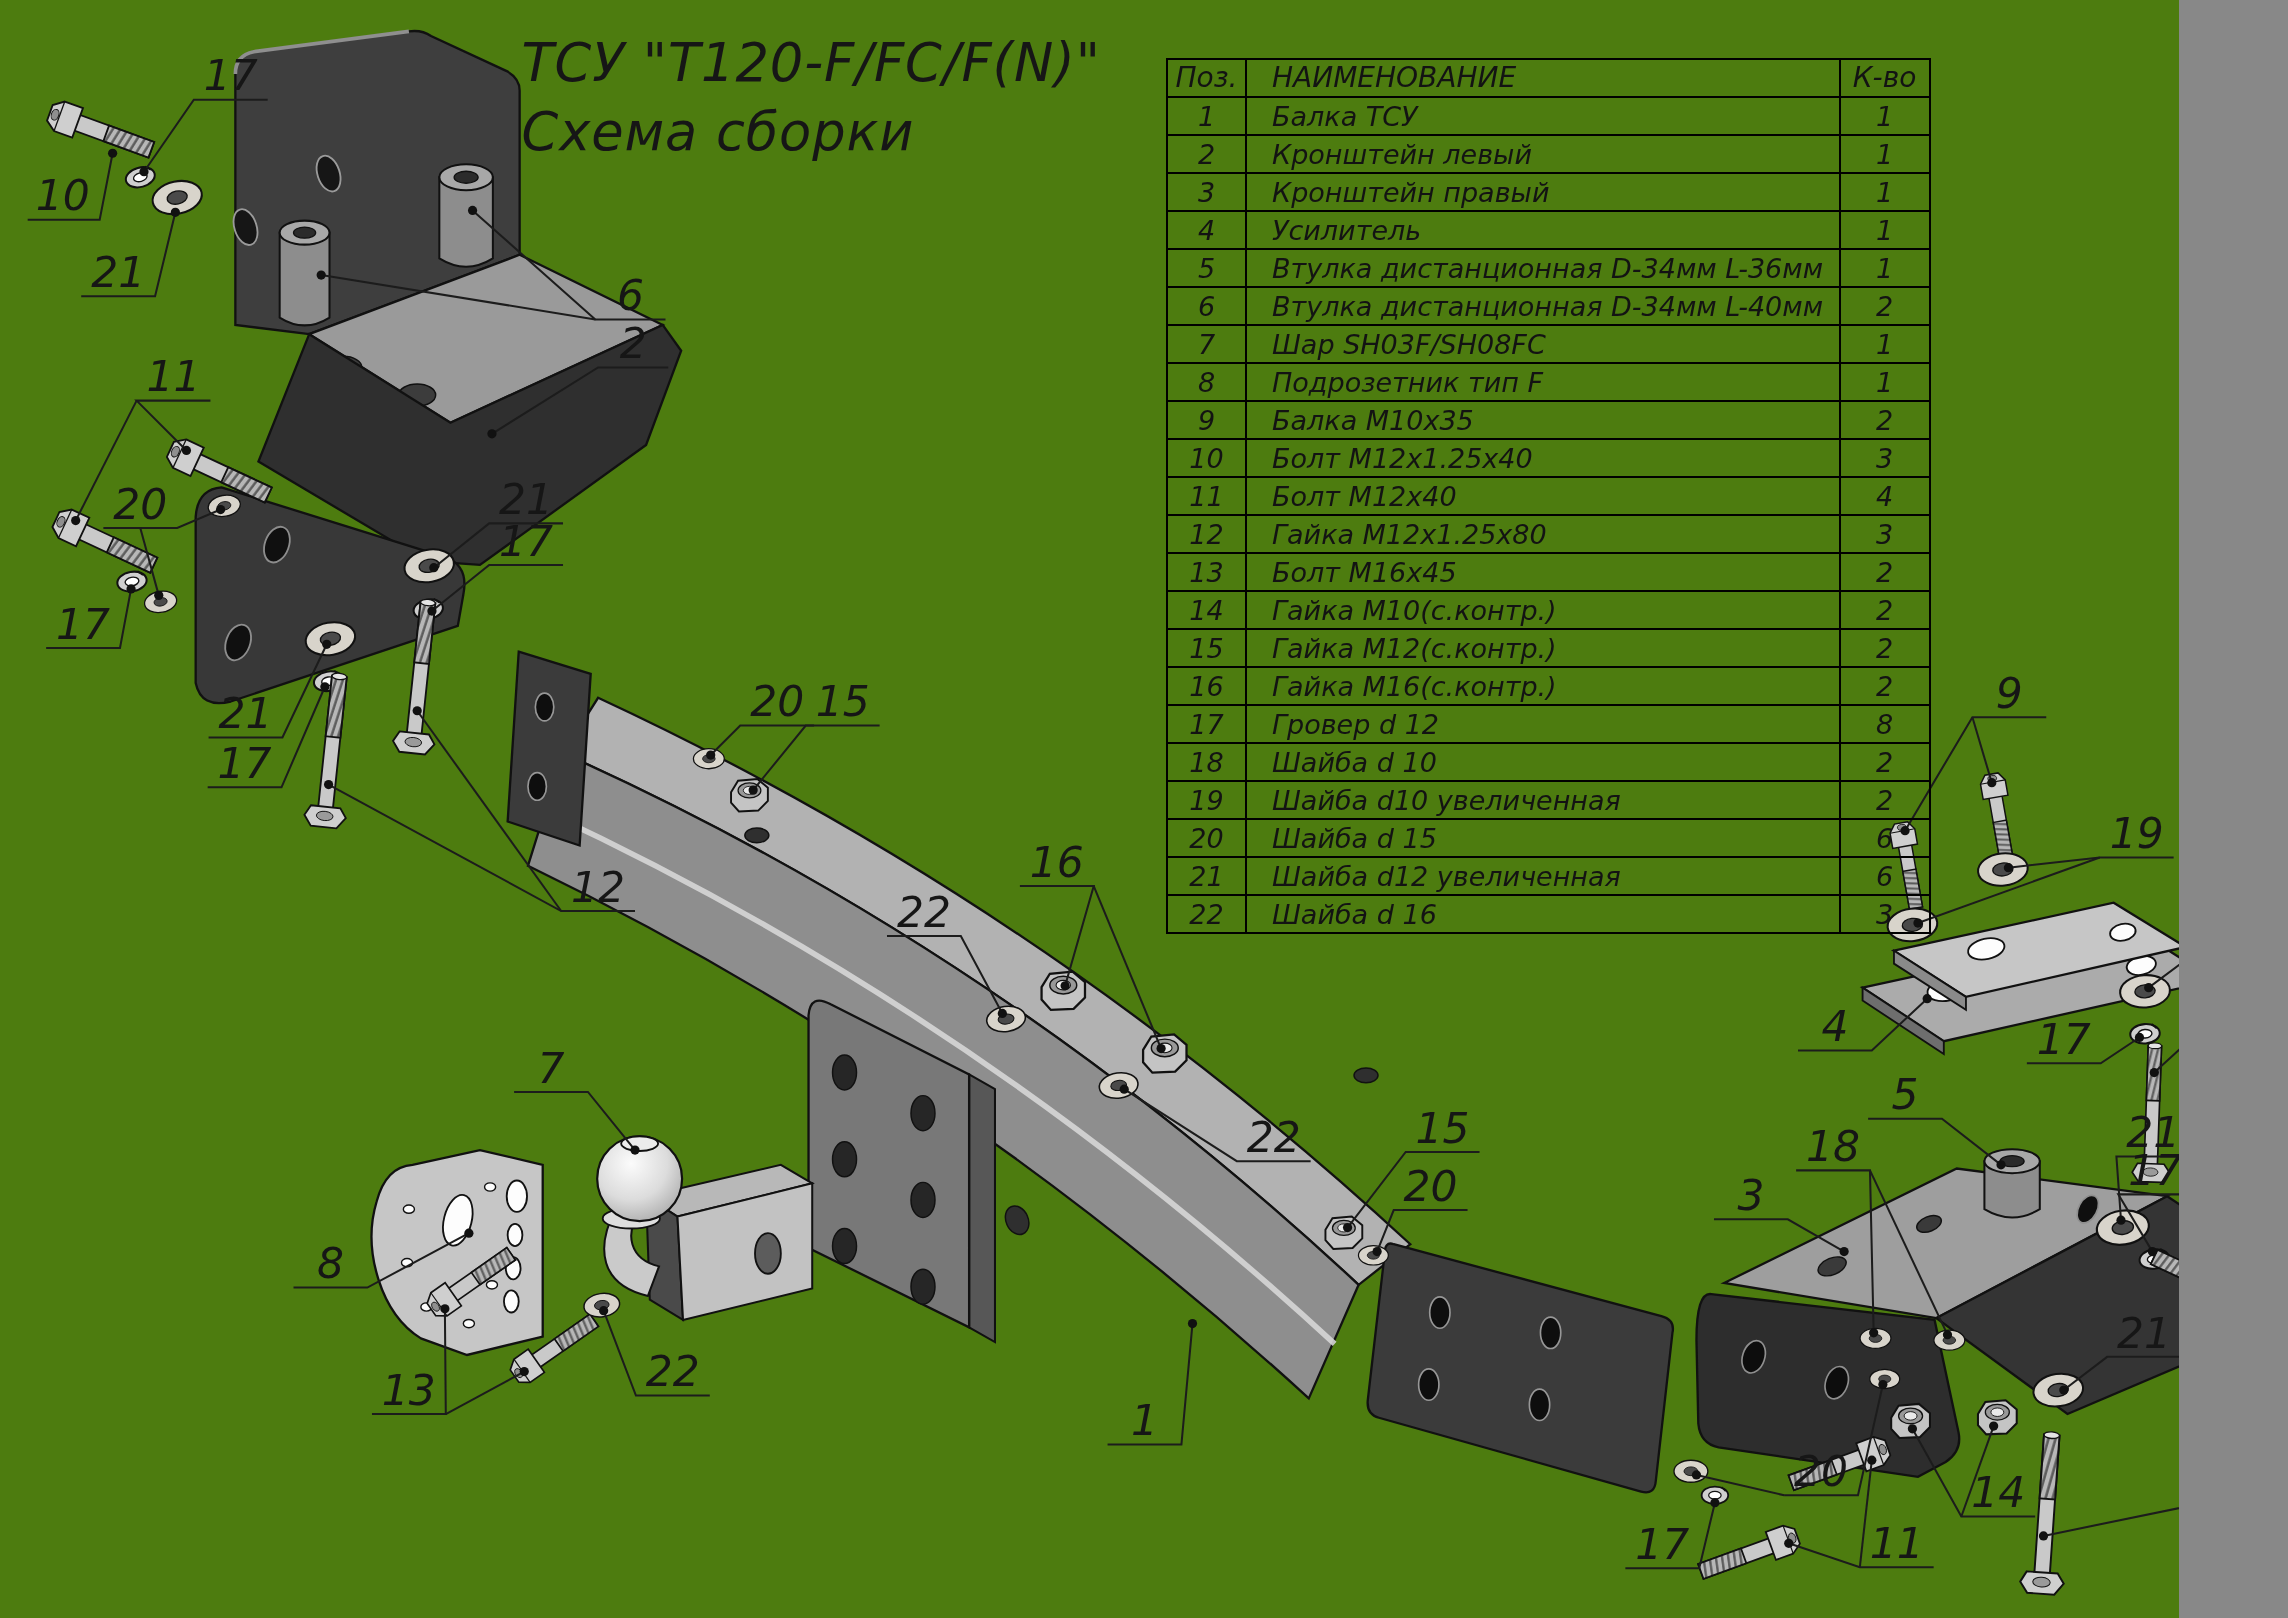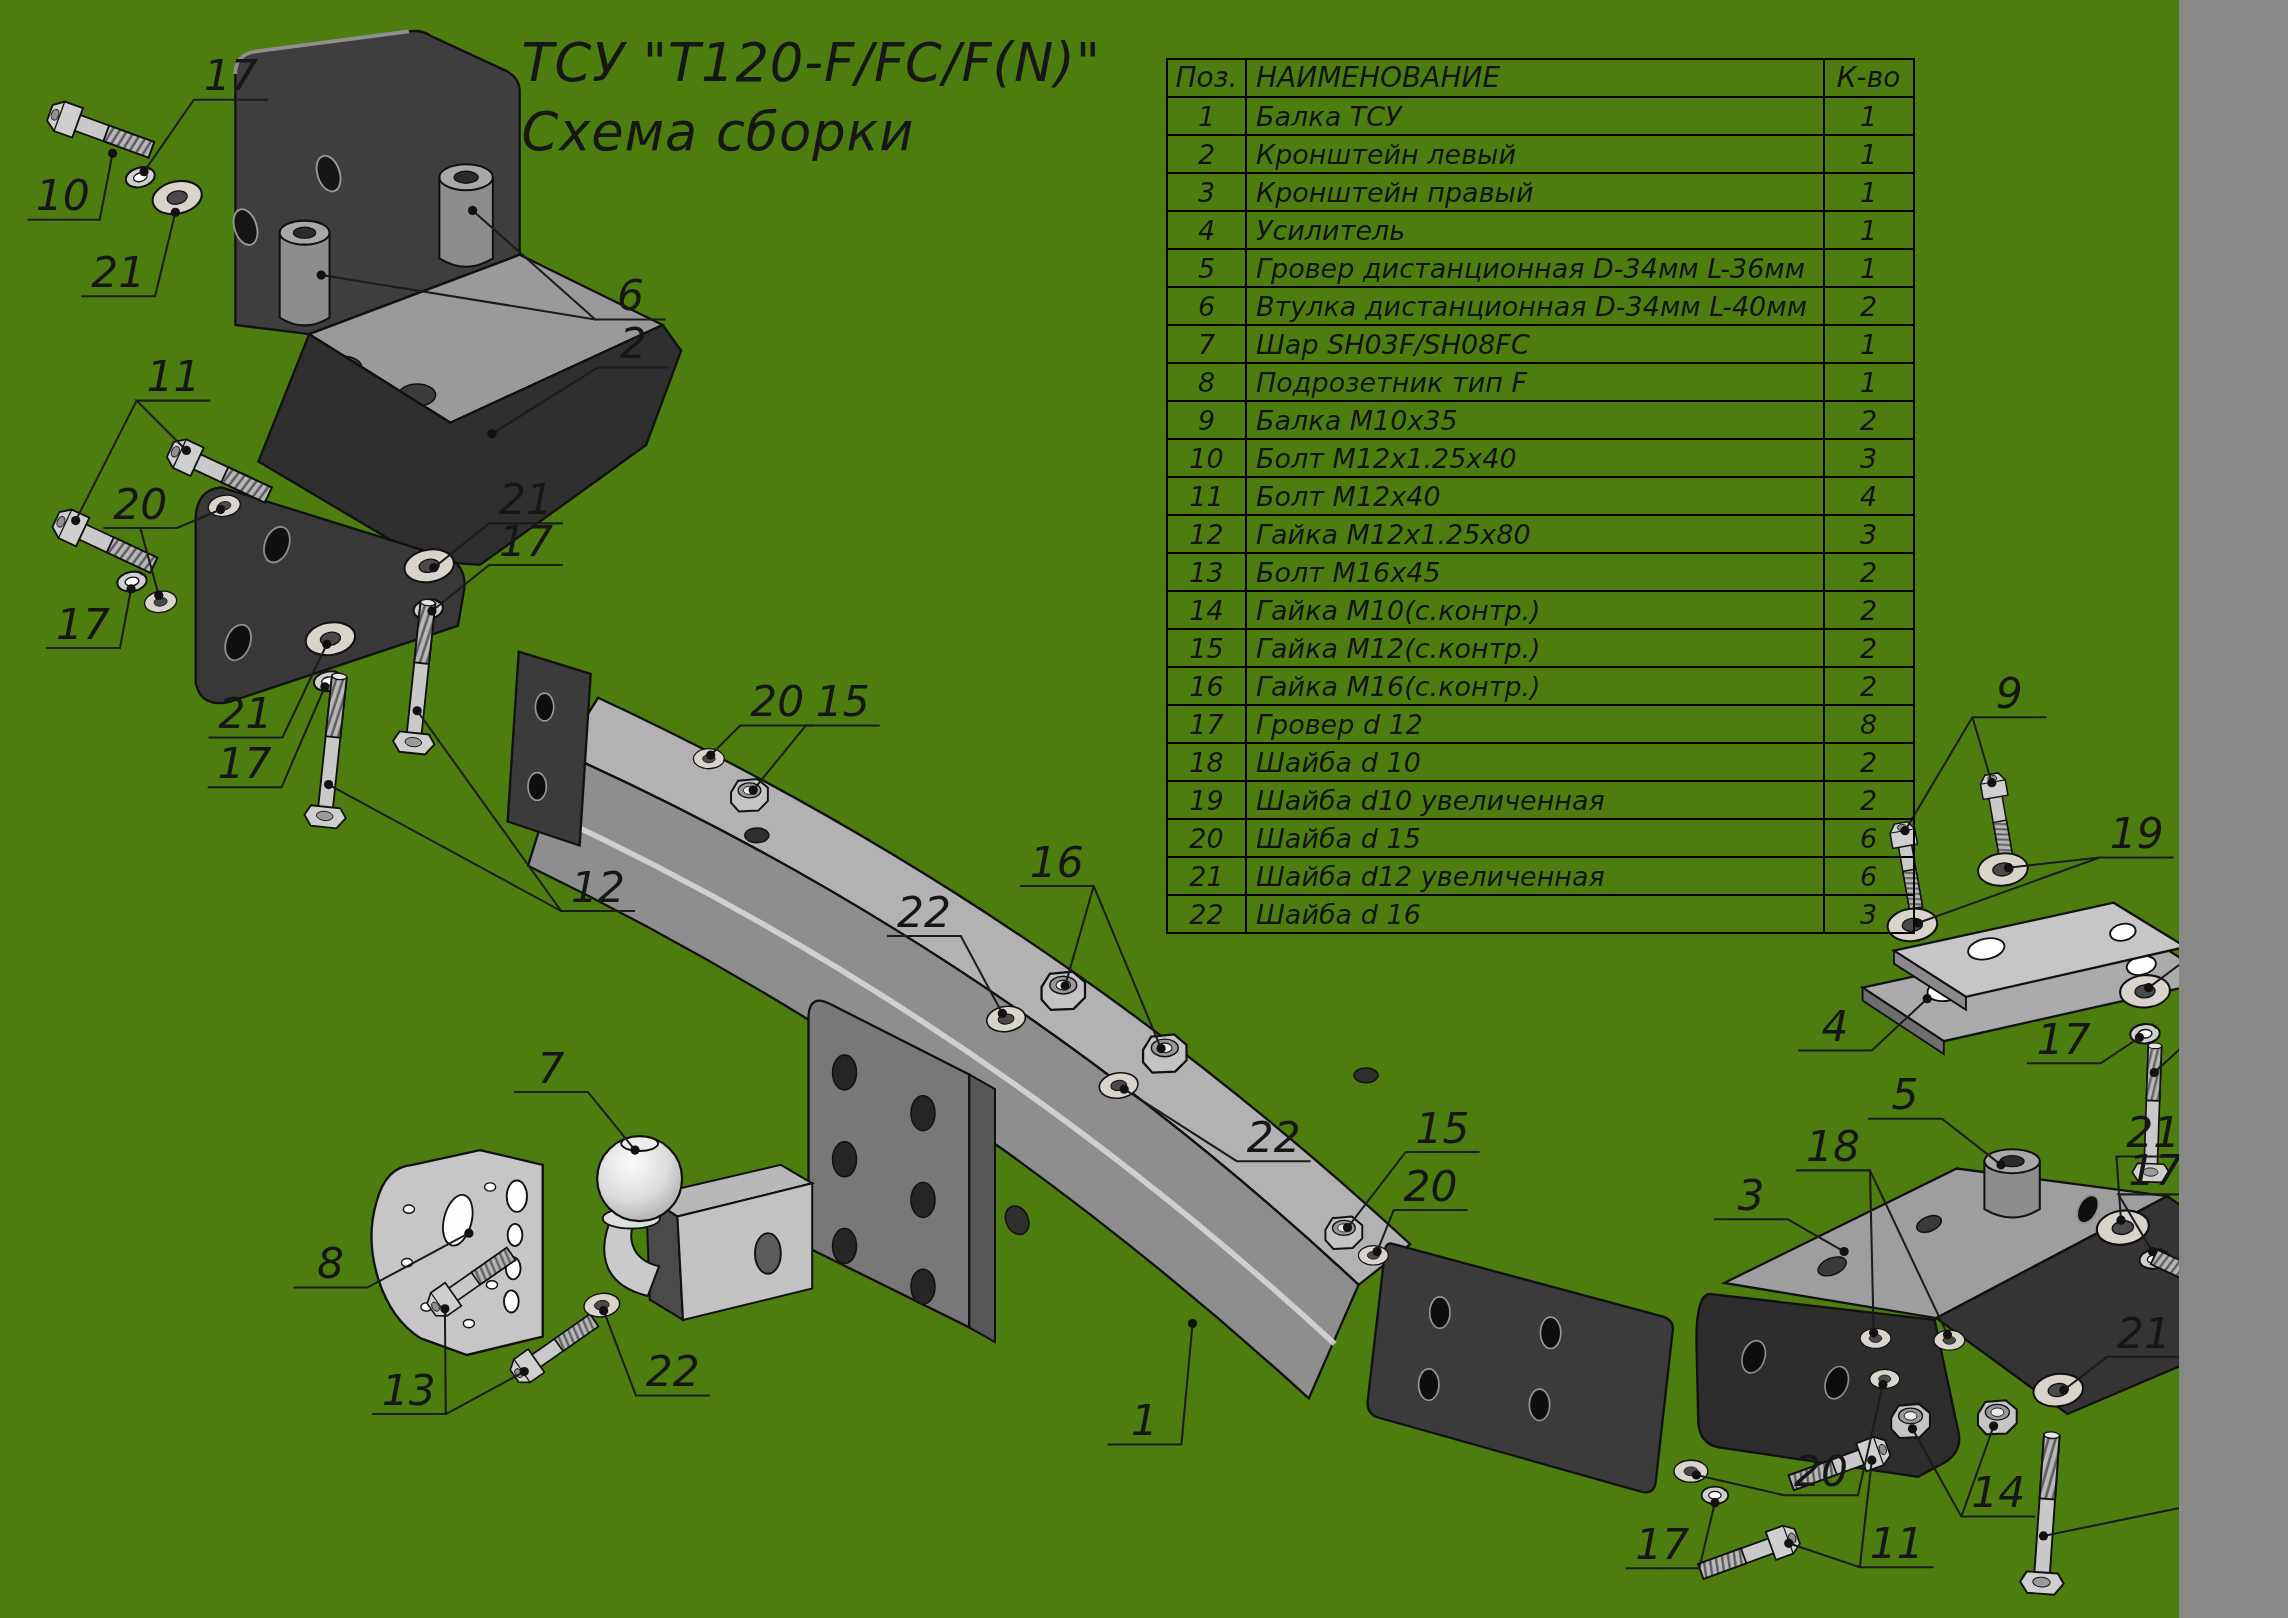--- a/index.html
+++ b/index.html
@@ -8,21 +8,21 @@
   svg text{font-family:"DejaVu Sans",sans-serif;font-style:italic;fill:#161616;}
   .title-line{font-size:57px;letter-spacing:1px;}
   .callout-num{font-size:46px;text-anchor:middle;}
   .leader{stroke:#1c1c1c;stroke-width:2.2;fill:none;}
   .dot{fill:#111;}
   .ptable{position:absolute;left:1166px;top:58px;width:736px;border-collapse:collapse;
           table-layout:fixed;}
   .ptable td{border:2.3px solid #000;height:36px;font-style:italic;font-size:27px;
              color:#131313;white-space:nowrap;overflow:hidden;padding:0 5.5px;line-height:1;}
   .ptable .c-pos{width:66px;text-align:center;}
-  .ptable .c-name{width:561px;text-align:left;padding-left:9px;}
+  .ptable .c-name{width:561px;text-align:left;padding-left:25px;}
   .ptable .c-qty{width:77px;text-align:center;}
   .ptable tr.hdr td{font-size:28px;}
 </style>
 </head>
 <body>
 
 <div class="stage">
 
 <svg width="2289" height="1619" viewBox="0 0 2480 1754">
   <defs>
@@ -508,21 +508,21 @@
           <td class="c-name">Кронштейн правый</td>
           <td class="c-qty">1</td>
         </tr>
   <tr>
           <td class="c-pos">4</td>
           <td class="c-name">Усилитель</td>
           <td class="c-qty">1</td>
         </tr>
   <tr>
           <td class="c-pos">5</td>
-          <td class="c-name">Гровер дистанционная D-34мм L-36мм</td>
+          <td class="c-name">Втулка дистанционная D-34мм L-36мм</td>
           <td class="c-qty">1</td>
         </tr>
   <tr>
           <td class="c-pos">6</td>
           <td class="c-name">Втулка дистанционная D-34мм L-40мм</td>
           <td class="c-qty">2</td>
         </tr>
   <tr>
           <td class="c-pos">7</td>
           <td class="c-name">Шар SH03F/SH08FC</td>

